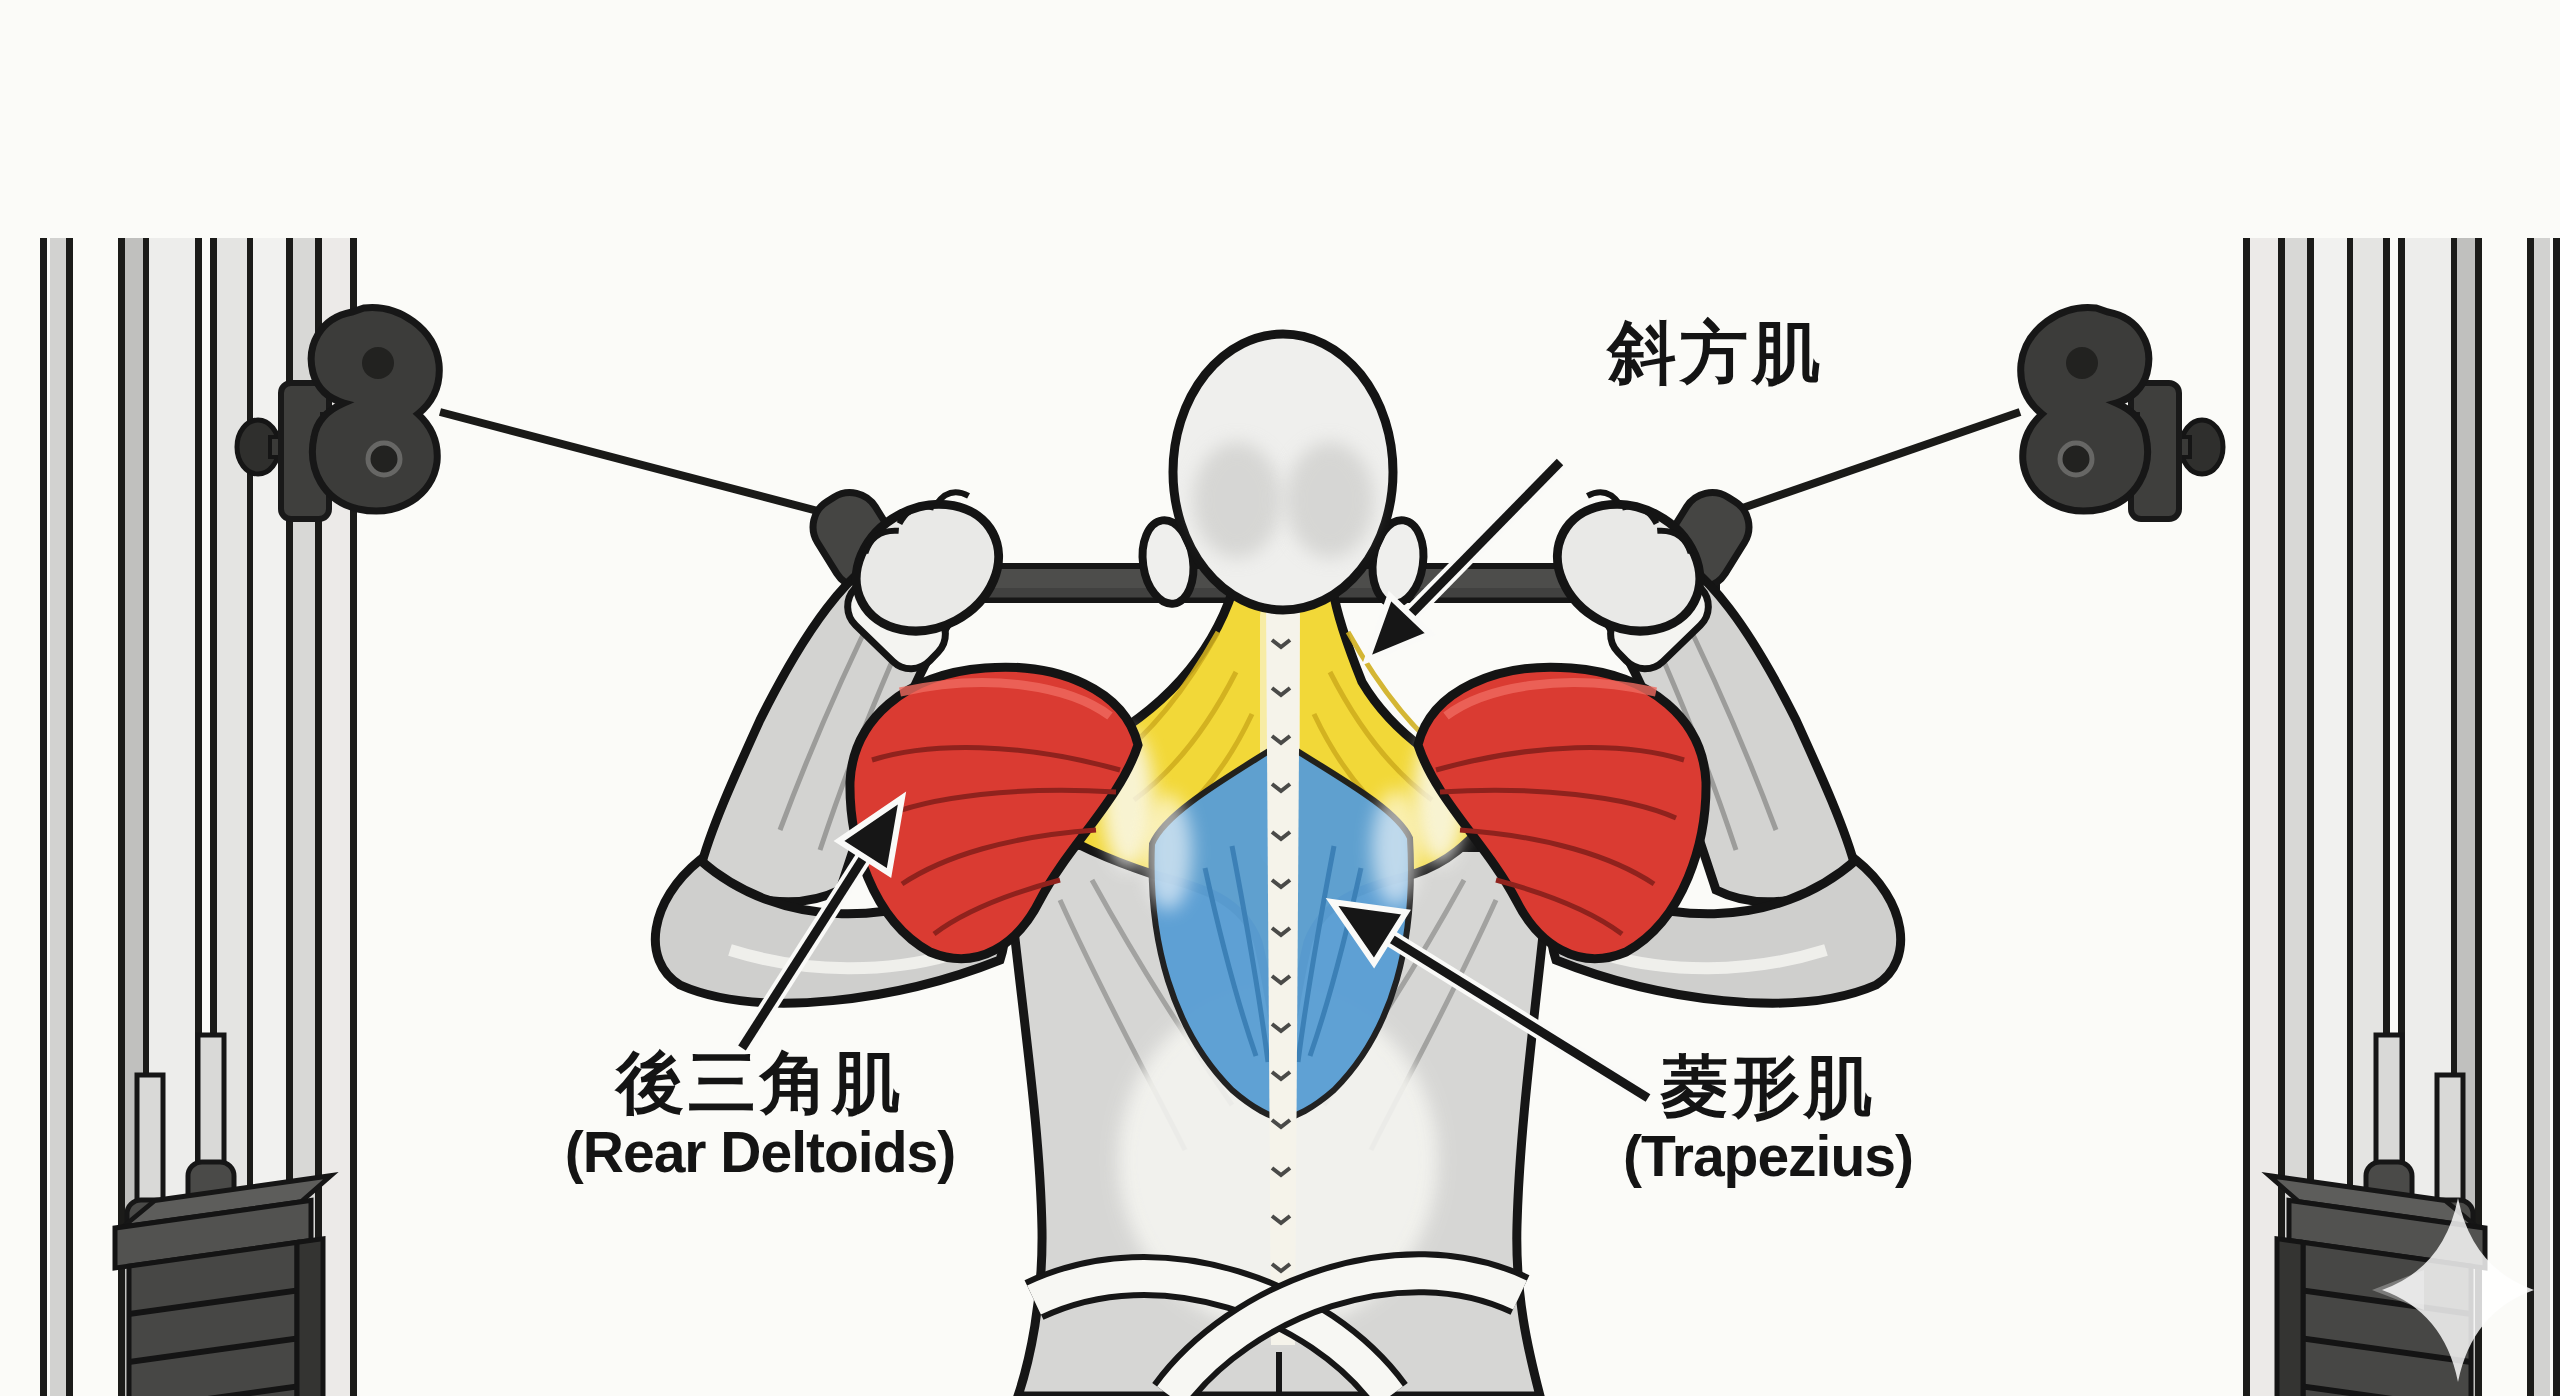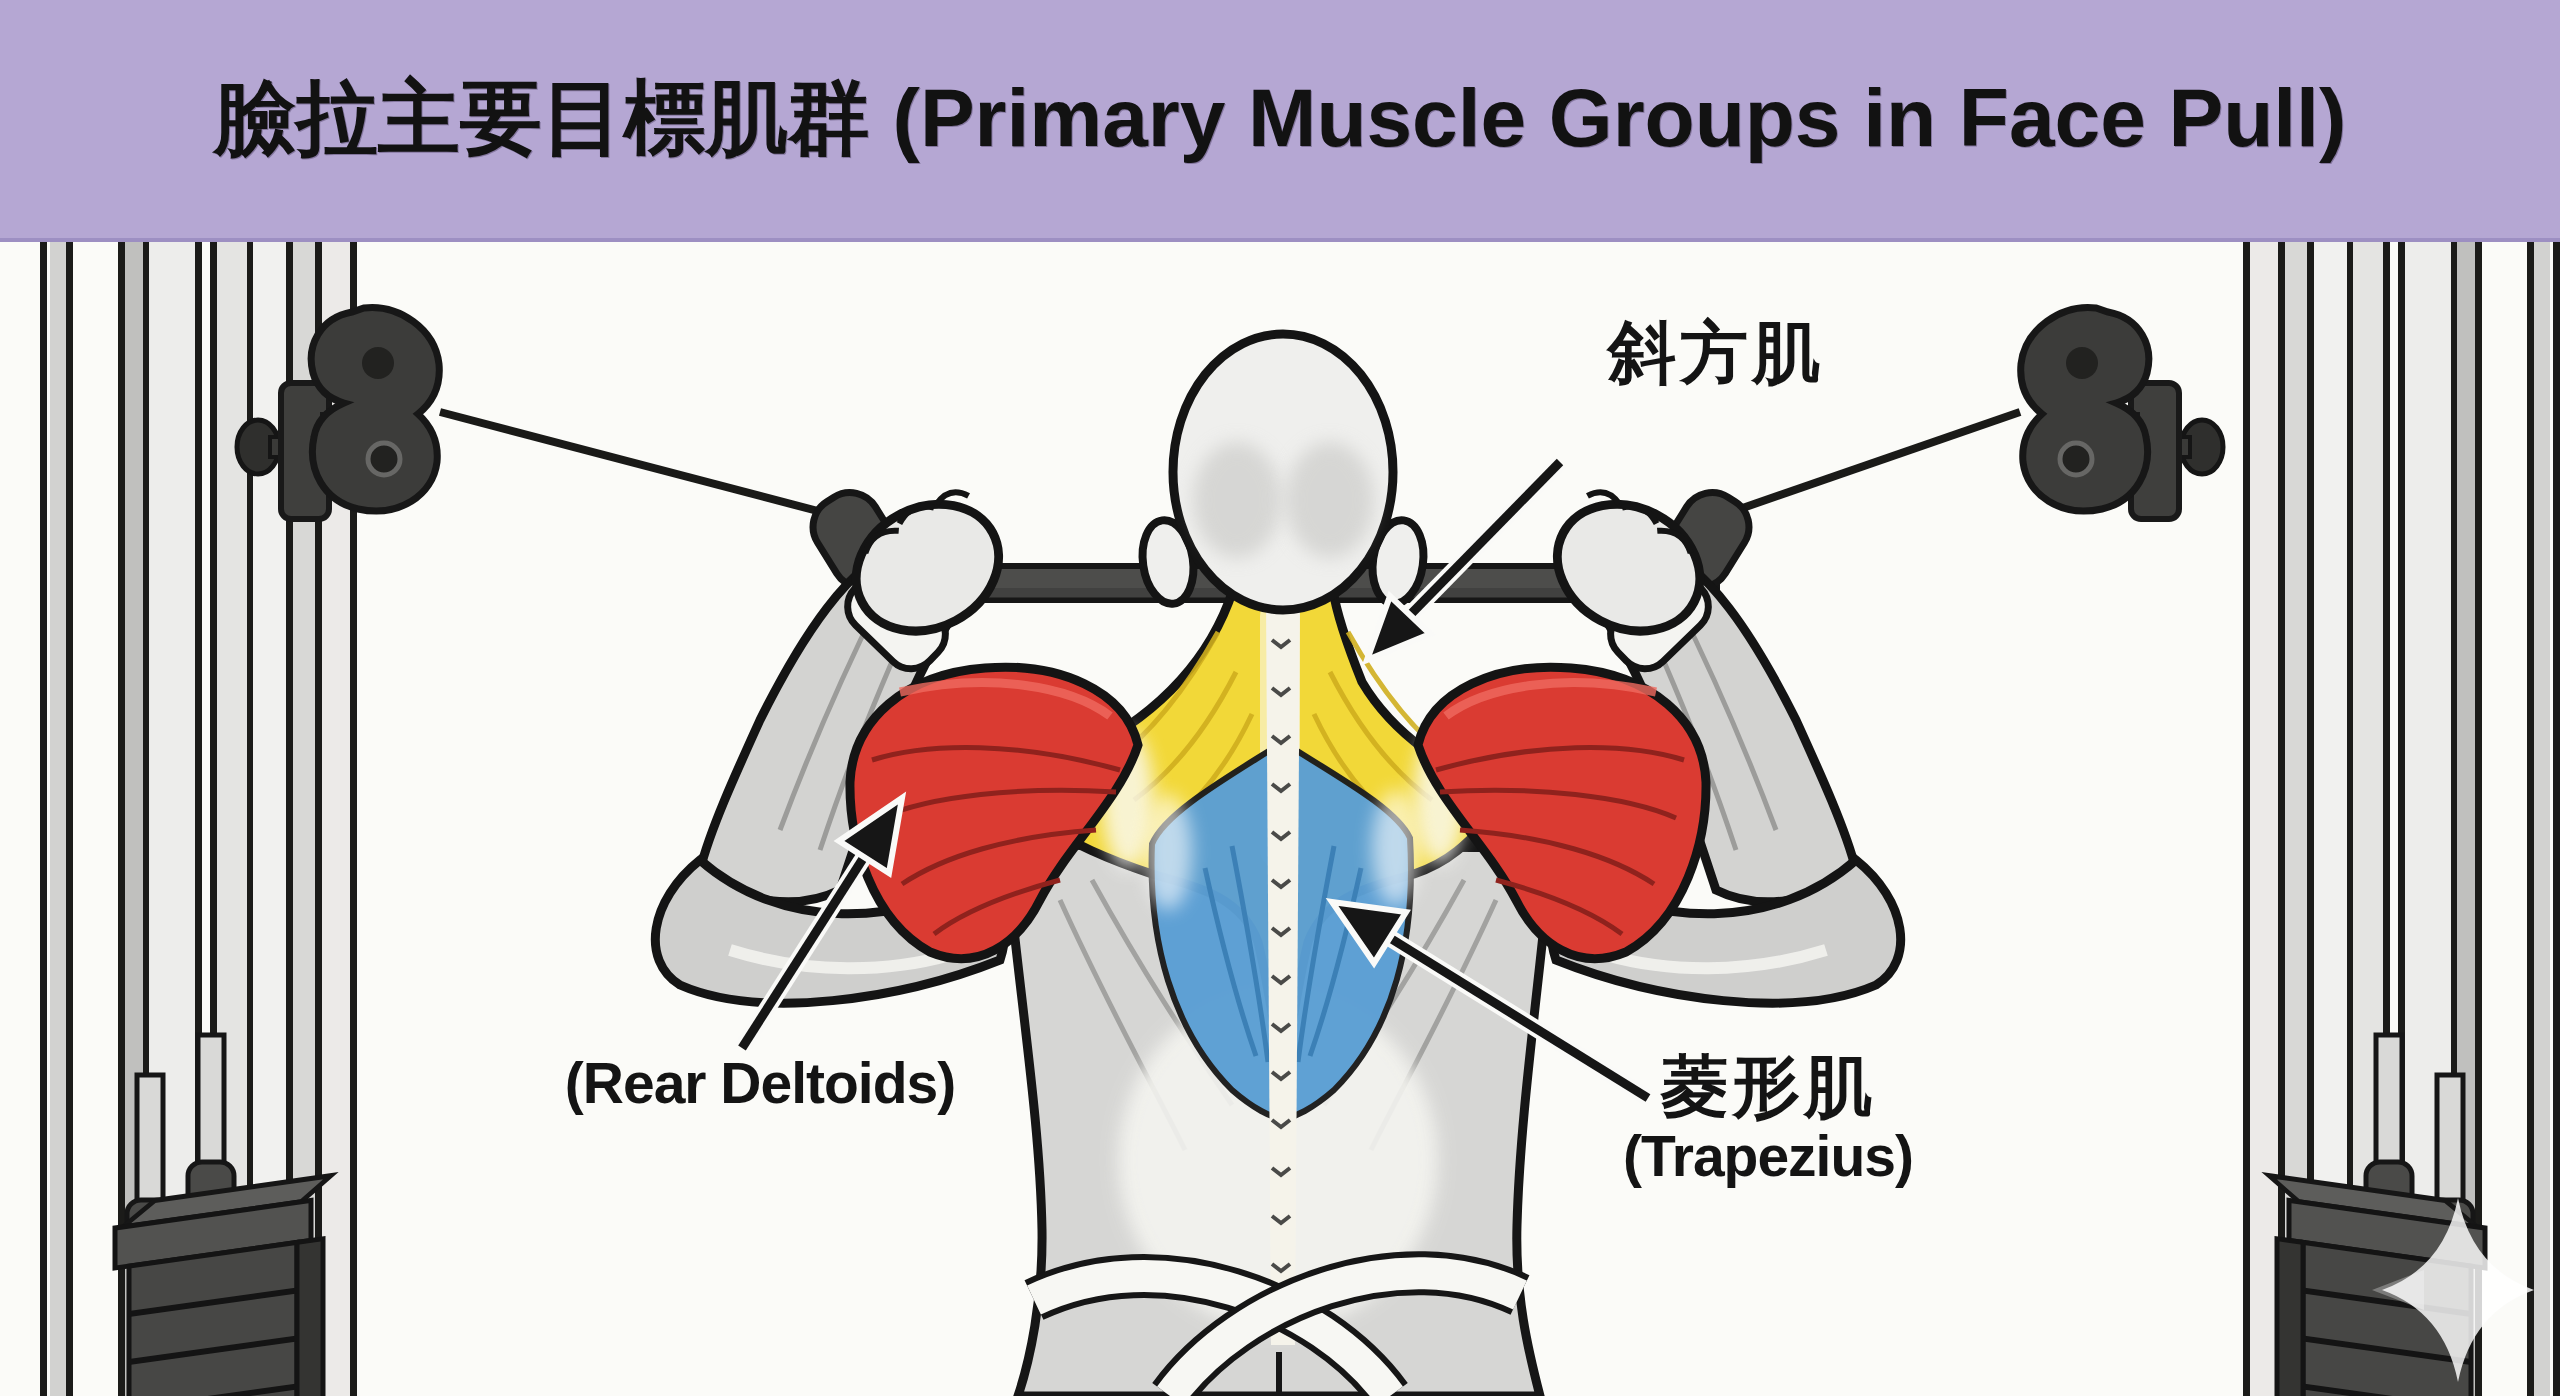--- a/index.html
+++ b/index.html
@@ -298,28 +298,26 @@
       <line x1="742" y1="1048" x2="864" y2="857" stroke="#161616" stroke-width="9"></line>
       <polygon points="902,798 889,873 839,841" fill="#161616" stroke="#fafaf8" stroke-width="6"></polygon>
     </g>
     <g>
       <line x1="1648" y1="1098" x2="1390" y2="938" stroke="#fafaf8" stroke-width="17"></line>
       <line x1="1648" y1="1098" x2="1390" y2="938" stroke="#161616" stroke-width="9"></line>
       <polygon points="1332,902 1406,912 1374,963" fill="#161616" stroke="#fafaf8" stroke-width="6"></polygon>
     </g>
   </svg>
 
-  <header class="banner">
-    <h1>臉拉主要目標肌群 (Primary Muscle Groups in Face Pull)</h1>
-  </header>
 
   <div class="mlabel" id="label-trapezius">
     <span class="zh">斜方肌</span>
   </div>
   <div class="mlabel" id="label-rear-deltoids">
+    <span class="zh">後三角肌</span>
     <span class="en">(Rear Deltoids)</span>
   </div>
   <div class="mlabel" id="label-rhomboids">
     <span class="zh">菱形肌</span>
     <span class="en">(Trapezius)</span>
   </div>
 
 </div>
 
 </body></html>

